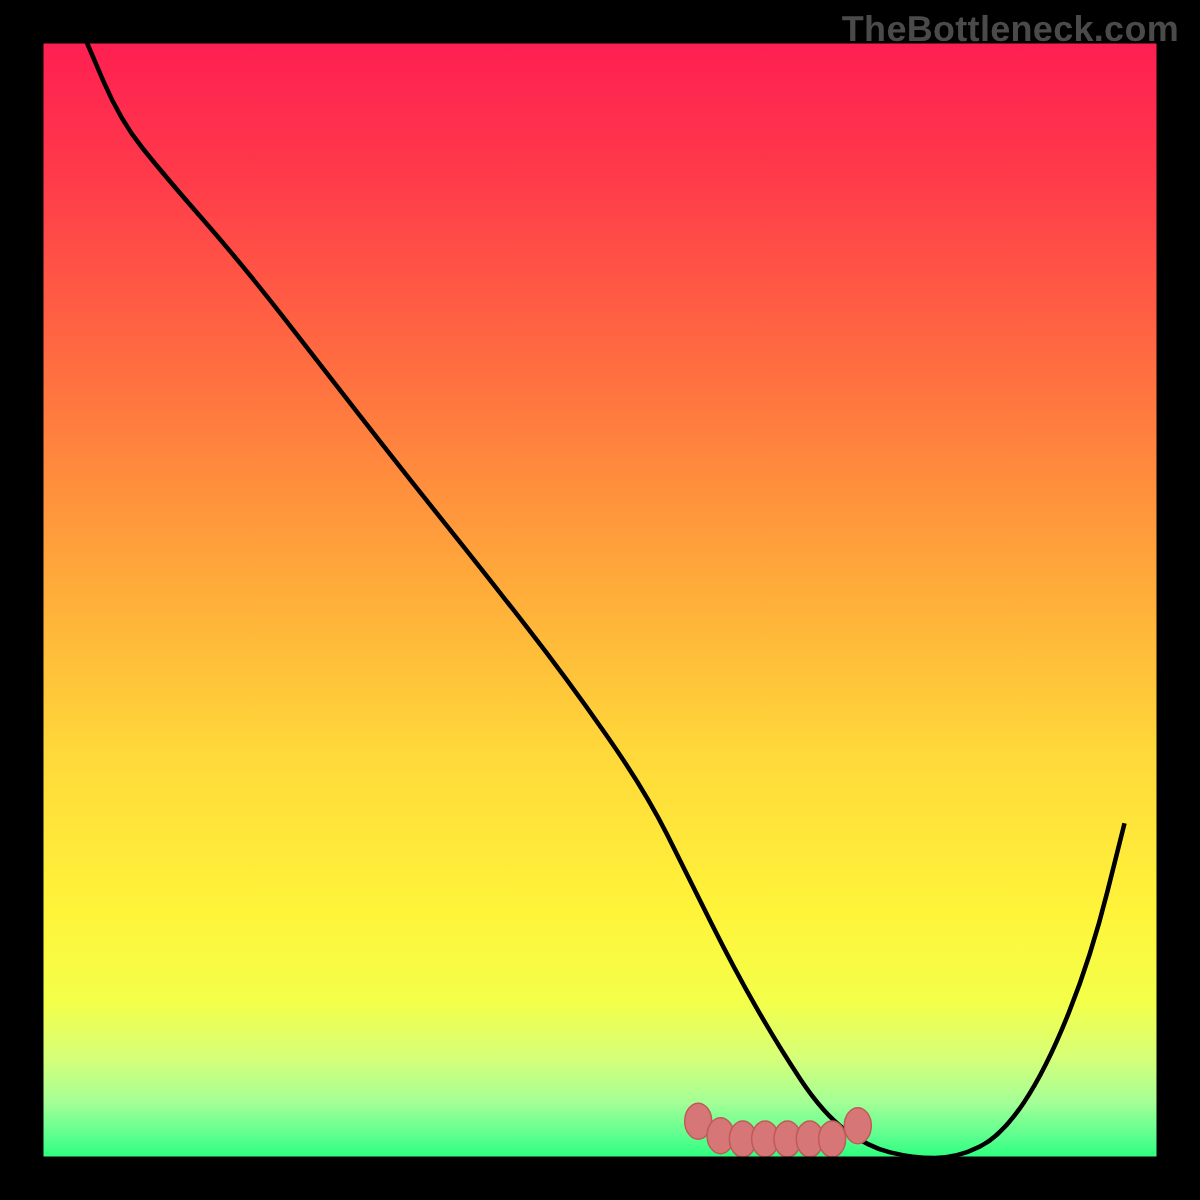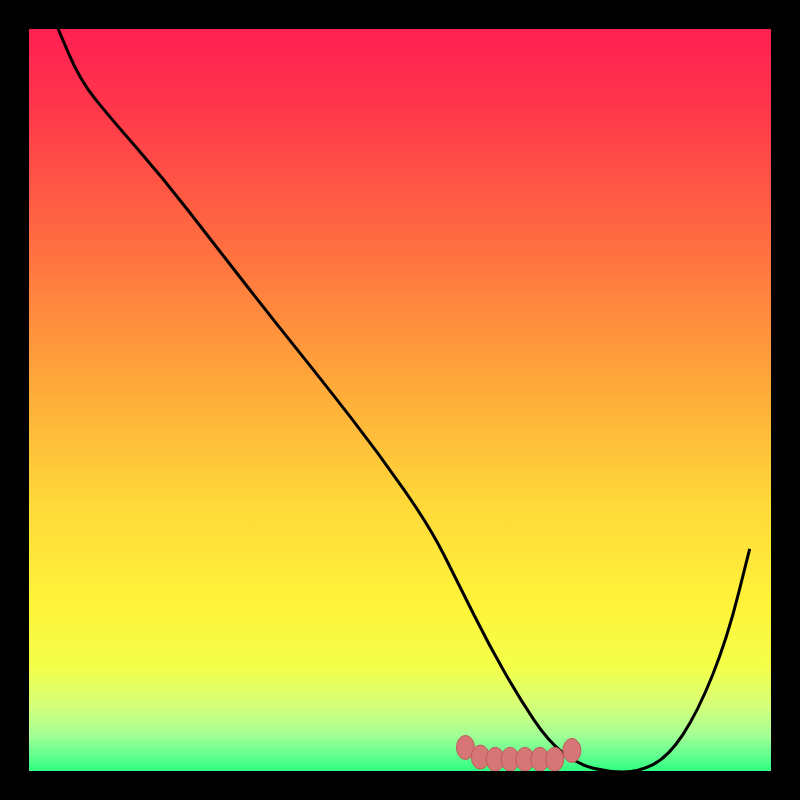--- a/index.html
+++ b/index.html
@@ -31,20 +31,21 @@
     display: block;
     position: absolute;
     top: 0;
     left: 0;
   }
 </style>
 </head>
 <body>
 
 <div class="stage">
+  <div class="watermark">TheBottleneck.com</div>
 
   <svg id="plot-svg" width="800" height="800" viewBox="0 0 800 800">
     <defs>
       <linearGradient id="bg-grad" x1="0" y1="0" x2="0" y2="1">
           <stop offset="0%" stop-color="#ff1f52"></stop>
           <stop offset="12%" stop-color="#ff3a4a"></stop>
           <stop offset="30%" stop-color="#ff7040"></stop>
           <stop offset="48%" stop-color="#ffa93a"></stop>
           <stop offset="64%" stop-color="#ffd93a"></stop>
           <stop offset="78%" stop-color="#fff43a"></stop>

